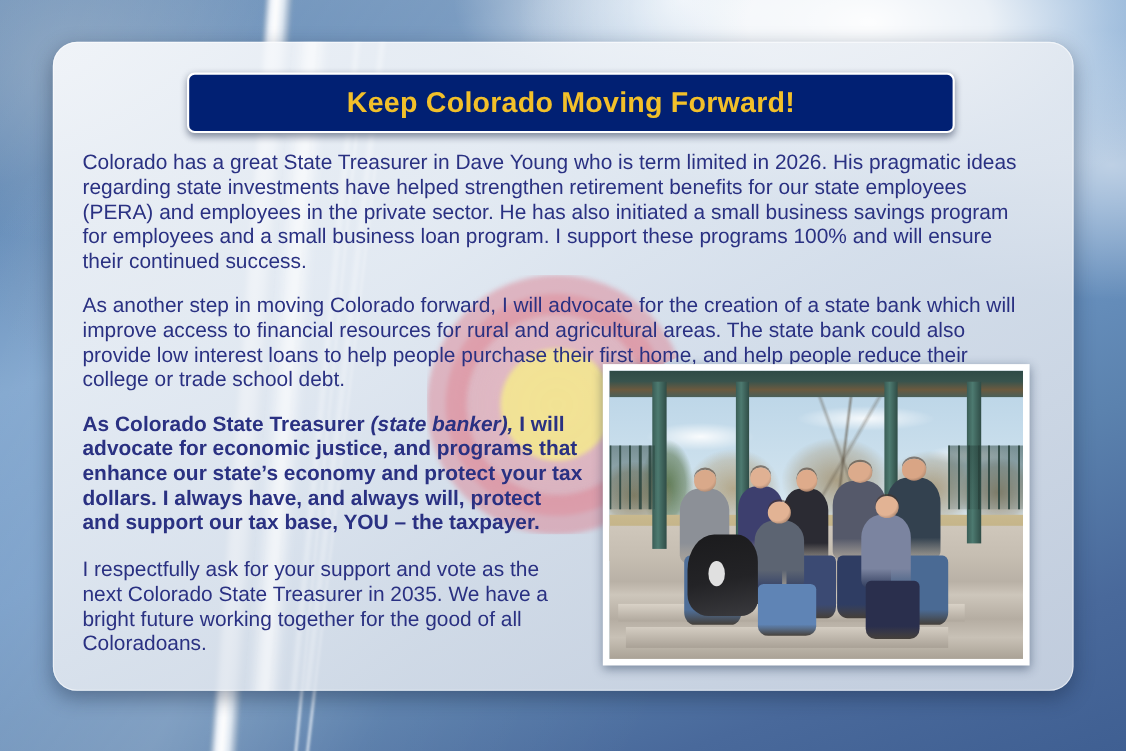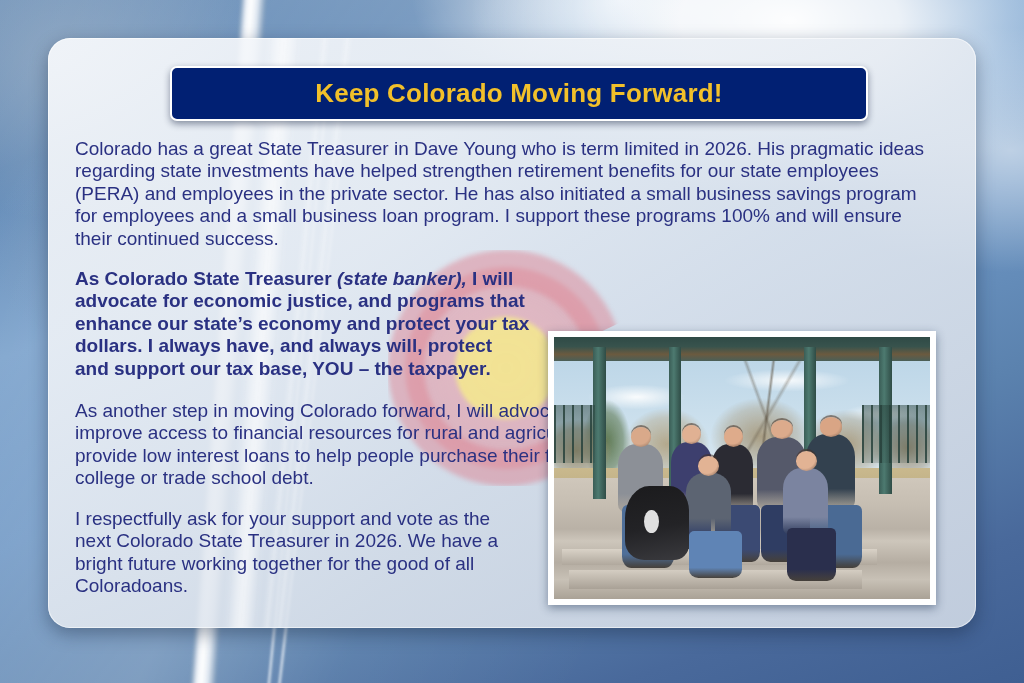--- a/index.html
+++ b/index.html
@@ -312,25 +312,25 @@
       <div class="co-logo-c"></div>
 
       <div class="title-banner">
         <span class="title-text">Keep Colorado Moving Forward!</span>
       </div>
 
       <div class="body-copy">
 
         <p class="para">Colorado has a great State Treasurer in Dave Young who is term limited in 2026. His pragmatic ideas regarding state investments have helped strengthen retirement benefits for our state employees (PERA) and employees in the private sector. He has also initiated a small business savings program for employees and a small business loan program. I support these programs 100% and will ensure their continued success.</p>
 
+        <p class="para">As another step in moving Colorado forward, I will advocate for the creation of a state bank which will improve access to financial resources for rural and agricultural areas. The state bank could also provide low interest loans to help people purchase their first home, and help people reduce their college or trade school debt.</p>
+
         <p class="para bold"><span>As Colorado State Treasurer </span><em>(state banker),</em><span> I will advocate for economic justice, and programs that enhance our state’s economy and protect your tax dollars. I always have, and always will, protect and support our tax base, YOU – the taxpayer.</span></p>
 
-        <p class="para">As another step in moving Colorado forward, I will advocate for the creation of a state bank which will improve access to financial resources for rural and agricultural areas. The state bank could also provide low interest loans to help people purchase their first home, and help people reduce their college or trade school debt.</p>
-
-        <p class="para last">I respectfully ask for your support and vote as the next Colorado State Treasurer in 2026. We have a bright future working together for the good of all Coloradoans.</p>
+        <p class="para last">I respectfully ask for your support and vote as the next Colorado State Treasurer in 2035. We have a bright future working together for the good of all Coloradoans.</p>
       </div>
 
       <div class="photo-frame">
         <div class="photo">
           <div class="ph-sky"></div>
           <div class="ph-clouds"></div>
           <div class="ph-trees"></div>
           <div class="ph-branches"></div>
           <div class="ph-grass"></div>
           <div class="ph-floor"></div>

